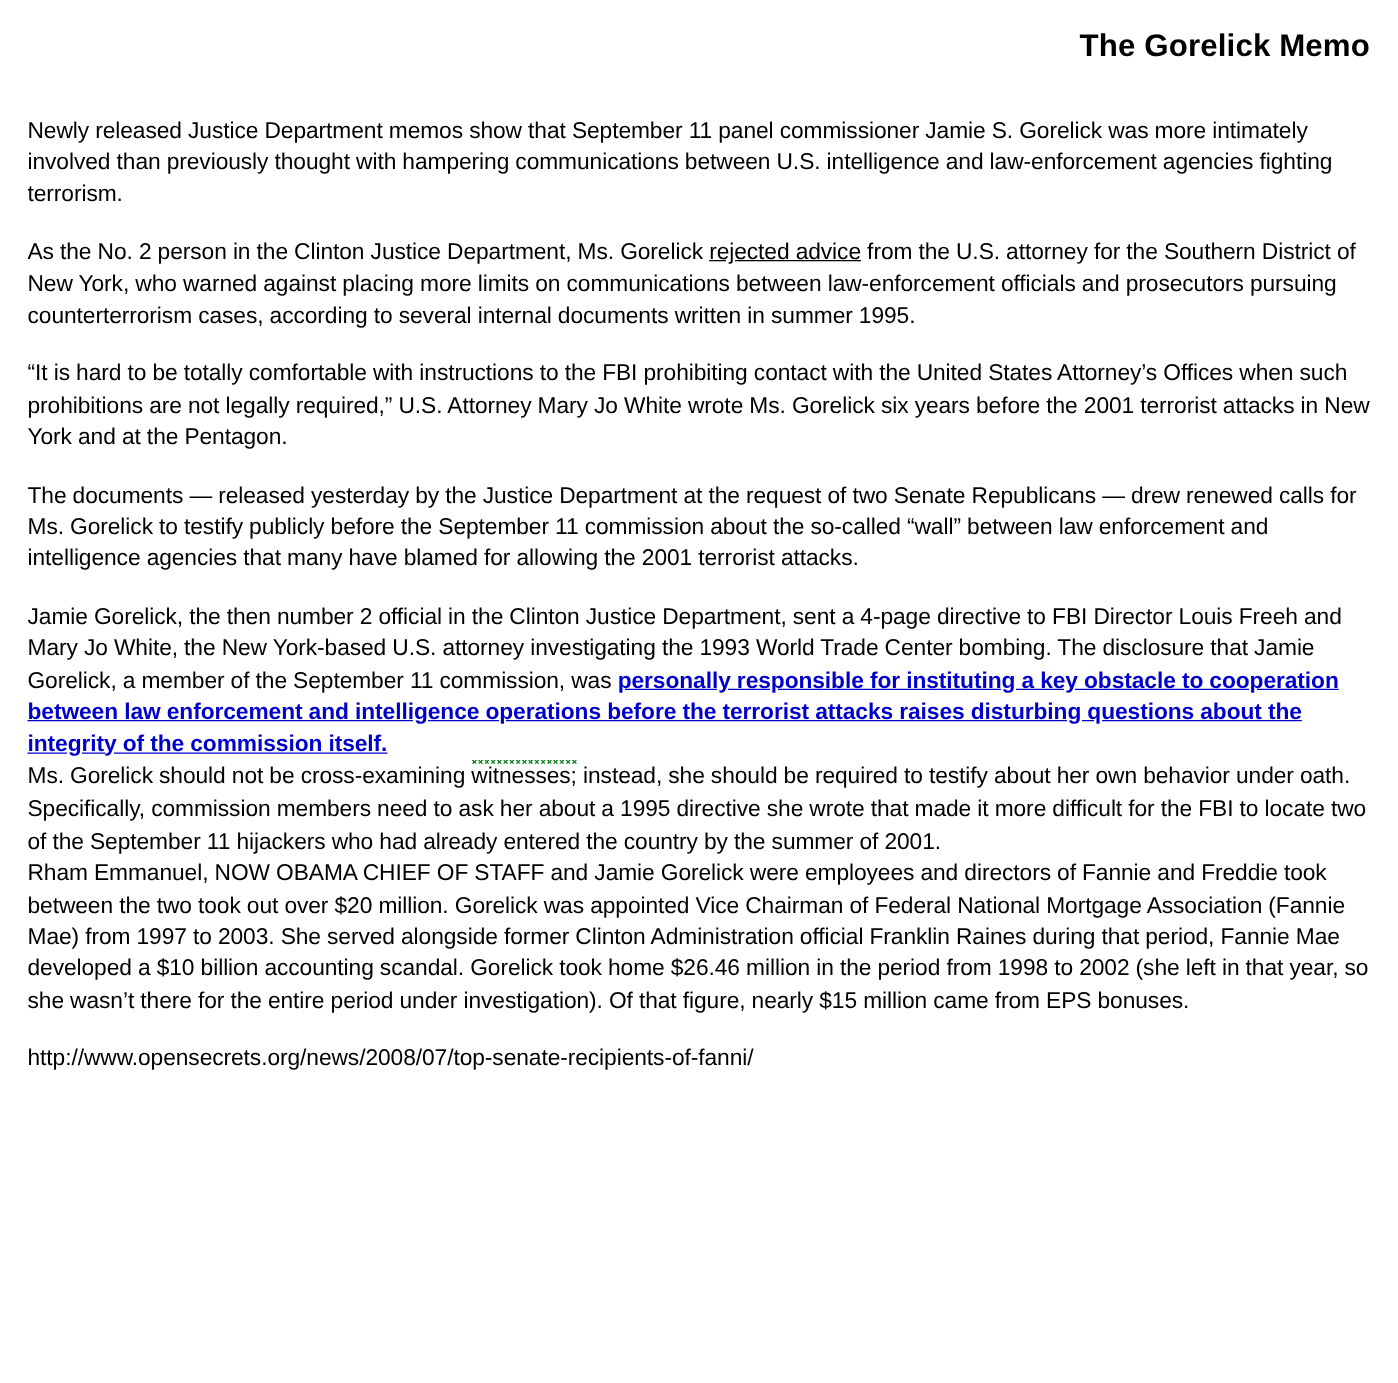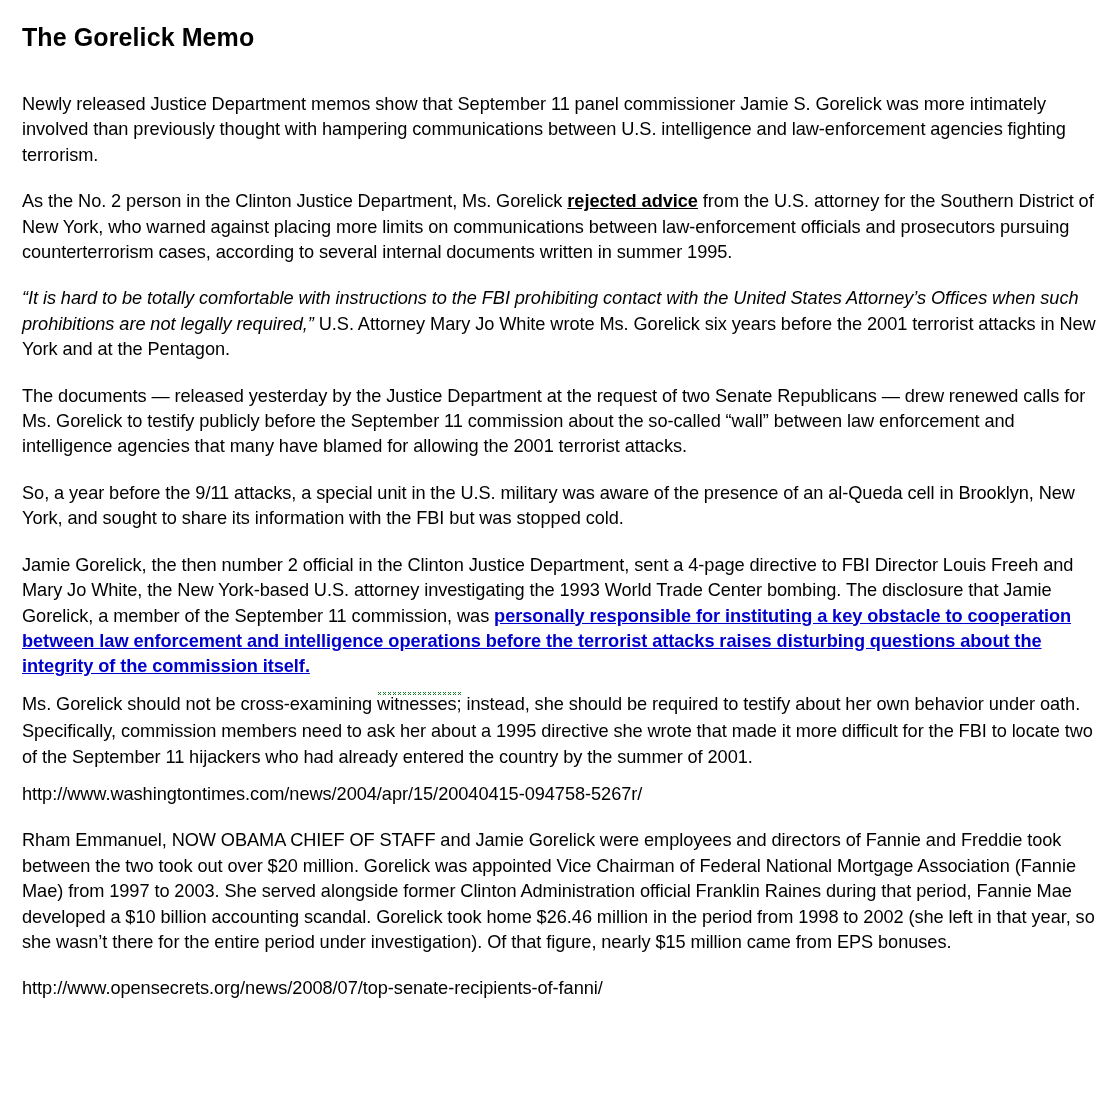--- a/index.html
+++ b/index.html
@@ -17,46 +17,45 @@
   }
   .page {
     width: 1118px;
     height: 1106px;
     position: relative;
     background: #ffffff;
     box-sizing: border-box;
     padding: 0 22px 0 22px;
   }
   .doc-title {
-    text-align: left;
+    text-align: right;
     font-size: 25px;
     font-weight: bold;
     line-height: 30px;
     margin: 22px 0 0 0;
     letter-spacing: 0.1px;
   }
   .body-block {
     margin-top: 40px;
   }
   p.para {
     font-size: 18.2px;
     line-height: 25.4px;
-    margin: 12px 0 21px 0;
+    margin: 0 0 21px 0;
     text-align: left;
     word-spacing: -0.1px;
     letter-spacing: -0.05px;
   }
   p.para.tight {
     margin-bottom: 0;
   }
   .ital {
-    font-style: italic;
   }
   .bold-ul {
-    font-weight: bold;
+    font-weight: normal;
     text-decoration: underline;
   }
   .blue-link {
     color: #0000cc;
     font-weight: bold;
     text-decoration: underline;
   }
   .spellcheck {
     position: relative;
     display: inline-block;
@@ -84,28 +83,26 @@
 
     <p class="para"><span>Newly released Justice Department memos show that September 11 panel commissioner Jamie S. Gorelick was more intimately involved than previously thought with hampering communications between U.S. intelligence and law-enforcement agencies fighting terrorism.</span></p>
 
     <p class="para"><span>As the No. 2 person in the Clinton Justice Department, Ms. Gorelick </span><span class="bold-ul">rejected advice</span><span> from the U.S. attorney for the Southern District of New York, who warned against placing more limits on communications between law-enforcement officials and prosecutors pursuing counterterrorism cases, according to several internal documents written in summer 1995.</span></p>
 
     <p class="para"><span class="ital">“It is hard to be totally comfortable with instructions to the FBI prohibiting contact with the United States Attorney’s Offices when such prohibitions are not legally required,”</span><span> U.S. Attorney Mary Jo White wrote Ms. Gorelick six years before the 2001 terrorist attacks in New York and at the Pentagon.</span></p>
 
     <p class="para"><span>The documents — released yesterday by the Justice Department at the request of two Senate Republicans — drew renewed calls for Ms. Gorelick to testify publicly before the September 11 commission about the so-called “wall” between law enforcement and intelligence agencies that many have blamed for allowing the 2001 terrorist attacks.</span></p>
 
 
-    <p class="para"><span>So, a year before the 9/11 attacks, a special unit in the U.S. military was aware of the presence of an al-Queda cell in Brooklyn, New York, and sought to share its information with the FBI but was stopped cold.</span></p>
 
 
     <p class="para tight"><span>Jamie Gorelick, the then number 2 official in the Clinton Justice Department, sent a 4-page directive to FBI Director Louis Freeh and Mary Jo White, the New York-based U.S. attorney investigating the 1993 World Trade Center bombing.  The disclosure that Jamie Gorelick, a member of the September 11 commission, was </span><span class="blue-link">personally responsible for instituting a key obstacle to cooperation between law enforcement and intelligence operations before the terrorist attacks raises disturbing questions about the integrity of the commission itself.</span></p>
 
     <p class="para tight"><span>Ms. Gorelick should not be cross-examining </span><span class="spellcheck">witnesses;</span><span> instead, she should be required to testify about her own behavior under oath. Specifically, commission members need to ask her about a 1995 directive she wrote that made it more difficult for the FBI to locate two of the September 11 hijackers who had already entered the country by the summer of 2001.</span></p>
 
-    <p class="para url-line"><span>http://www.washingtontimes.com/news/2004/apr/15/20040415-094758-5267r/</span></p>
 
 
     <p class="para"><span>Rham Emmanuel, NOW OBAMA CHIEF OF STAFF and Jamie Gorelick were employees and directors of Fannie and Freddie took between the two took out over $20 million.  Gorelick was appointed Vice Chairman of Federal National Mortgage Association (Fannie Mae) from 1997 to 2003. She served alongside former Clinton Administration official Franklin Raines during that period, Fannie Mae developed a $10 billion accounting scandal.  Gorelick took home $26.46 million in the period from 1998 to 2002 (she left in that year, so she wasn’t there for the entire period under investigation). Of that figure, nearly $15 million came from EPS bonuses.</span></p>
 
     <p class="para url-line"><span>http://www.opensecrets.org/news/2008/07/top-senate-recipients-of-fanni/</span></p>
 
   </div>
 </div>
 
 </body></html>

